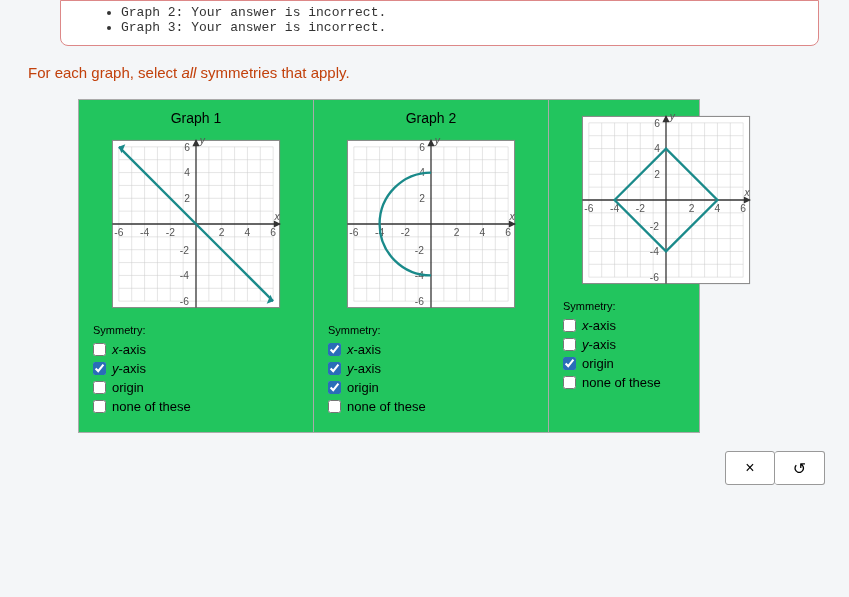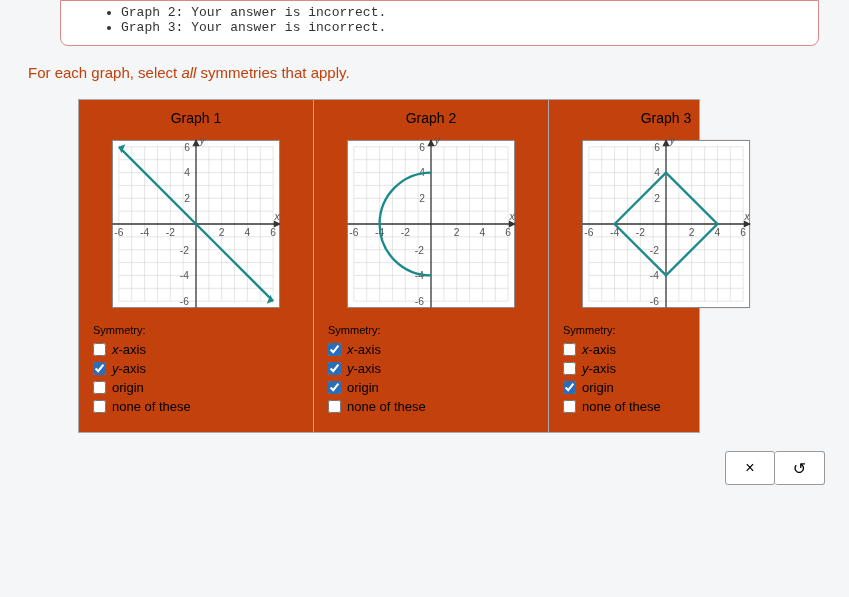--- a/index.html
+++ b/index.html
@@ -1,21 +1,21 @@
 <!DOCTYPE html>
 <html><head>
 <meta charset="utf-8">
 <style>
 * { margin: 0; padding: 0; box-sizing: border-box; }
 body { font-family: Arial, sans-serif; background: #f4f6f8; width: 849px; height: 597px; overflow: hidden; }
 .feedback-box { border: 1px solid #d88; border-radius: 0 0 8px 8px; padding: 4px 16px 10px 40px; margin: 0 30px 18px 60px; background: #fff; font-size: 13px; color: #333; font-family: Liberation Mono, monospace; }
 .feedback-box ul { list-style: disc; padding-left: 20px; }
 .instruction { font-size: 15px; color: #c2410c; margin: 0 0 18px 28px; }
 .instruction em { font-style: italic; }
-.graphs-container { display: flex; margin: 0 0 0 78px; border: 1px solid #aaa; width: 622px; background: #c2410c; }
+.graphs-container { display: flex; margin: 0 0 0 78px; border: 1px solid #aaa; width: 622px; background: #22c55e; }
 .graph-cell { flex: 1; border-right: 1px solid #aaa; padding: 10px 12px 14px 12px; }
 .graph-cell:last-child { border-right: none; }
 .graph-title { text-align: center; font-size: 14px; margin-bottom: 8px; }
 .plot { margin: 0 auto 10px auto; display: block; }
 .sym-label { font-size: 11px; margin: 8px 0 6px 2px; }
 .checkrow { display: flex; align-items: center; margin: 4px 0 4px 2px; font-size: 13px; }
 .checkrow input { margin-right: 6px; width: 13px; height: 13px; accent-color: #2a6db8; }
 .checkrow .opt-italic { font-style: italic; }
 .action-bar { display: flex; justify-content: flex-end; margin: 18px 24px 0 0; }
 .action-btn { border: 1px solid #999; background: #fff; width: 50px; height: 34px; font-size: 16px; cursor: pointer; display: flex; align-items: center; justify-content: center; border-radius: 3px; }
@@ -183,21 +183,20 @@
         <input type="checkbox" checked="" style="">
         <span>origin</span>
       </label>
     <label class="checkrow">
         <input type="checkbox" style="">
         <span>none of these</span>
       </label>
   </div>
 
   <div class="graph-cell">
-    <div class="graph-title">Graph 3</div>
     <svg class="plot" width="210" height="180" viewBox="-7 -7 14 14">
       <rect x="-6.5" y="-6.5" width="13" height="13" fill="#fff" stroke="#888" stroke-width="0.08"></rect>
       <g stroke="#ccc" stroke-width="0.04">
         <line x1="-6" y1="-6" x2="-6" y2="6"></line>
           <line x1="-5" y1="-6" x2="-5" y2="6"></line>
           <line x1="-4" y1="-6" x2="-4" y2="6"></line>
           <line x1="-3" y1="-6" x2="-3" y2="6"></line>
           <line x1="-2" y1="-6" x2="-2" y2="6"></line>
           <line x1="-1" y1="-6" x2="-1" y2="6"></line>
           <line x1="1" y1="-6" x2="1" y2="6"></line>

